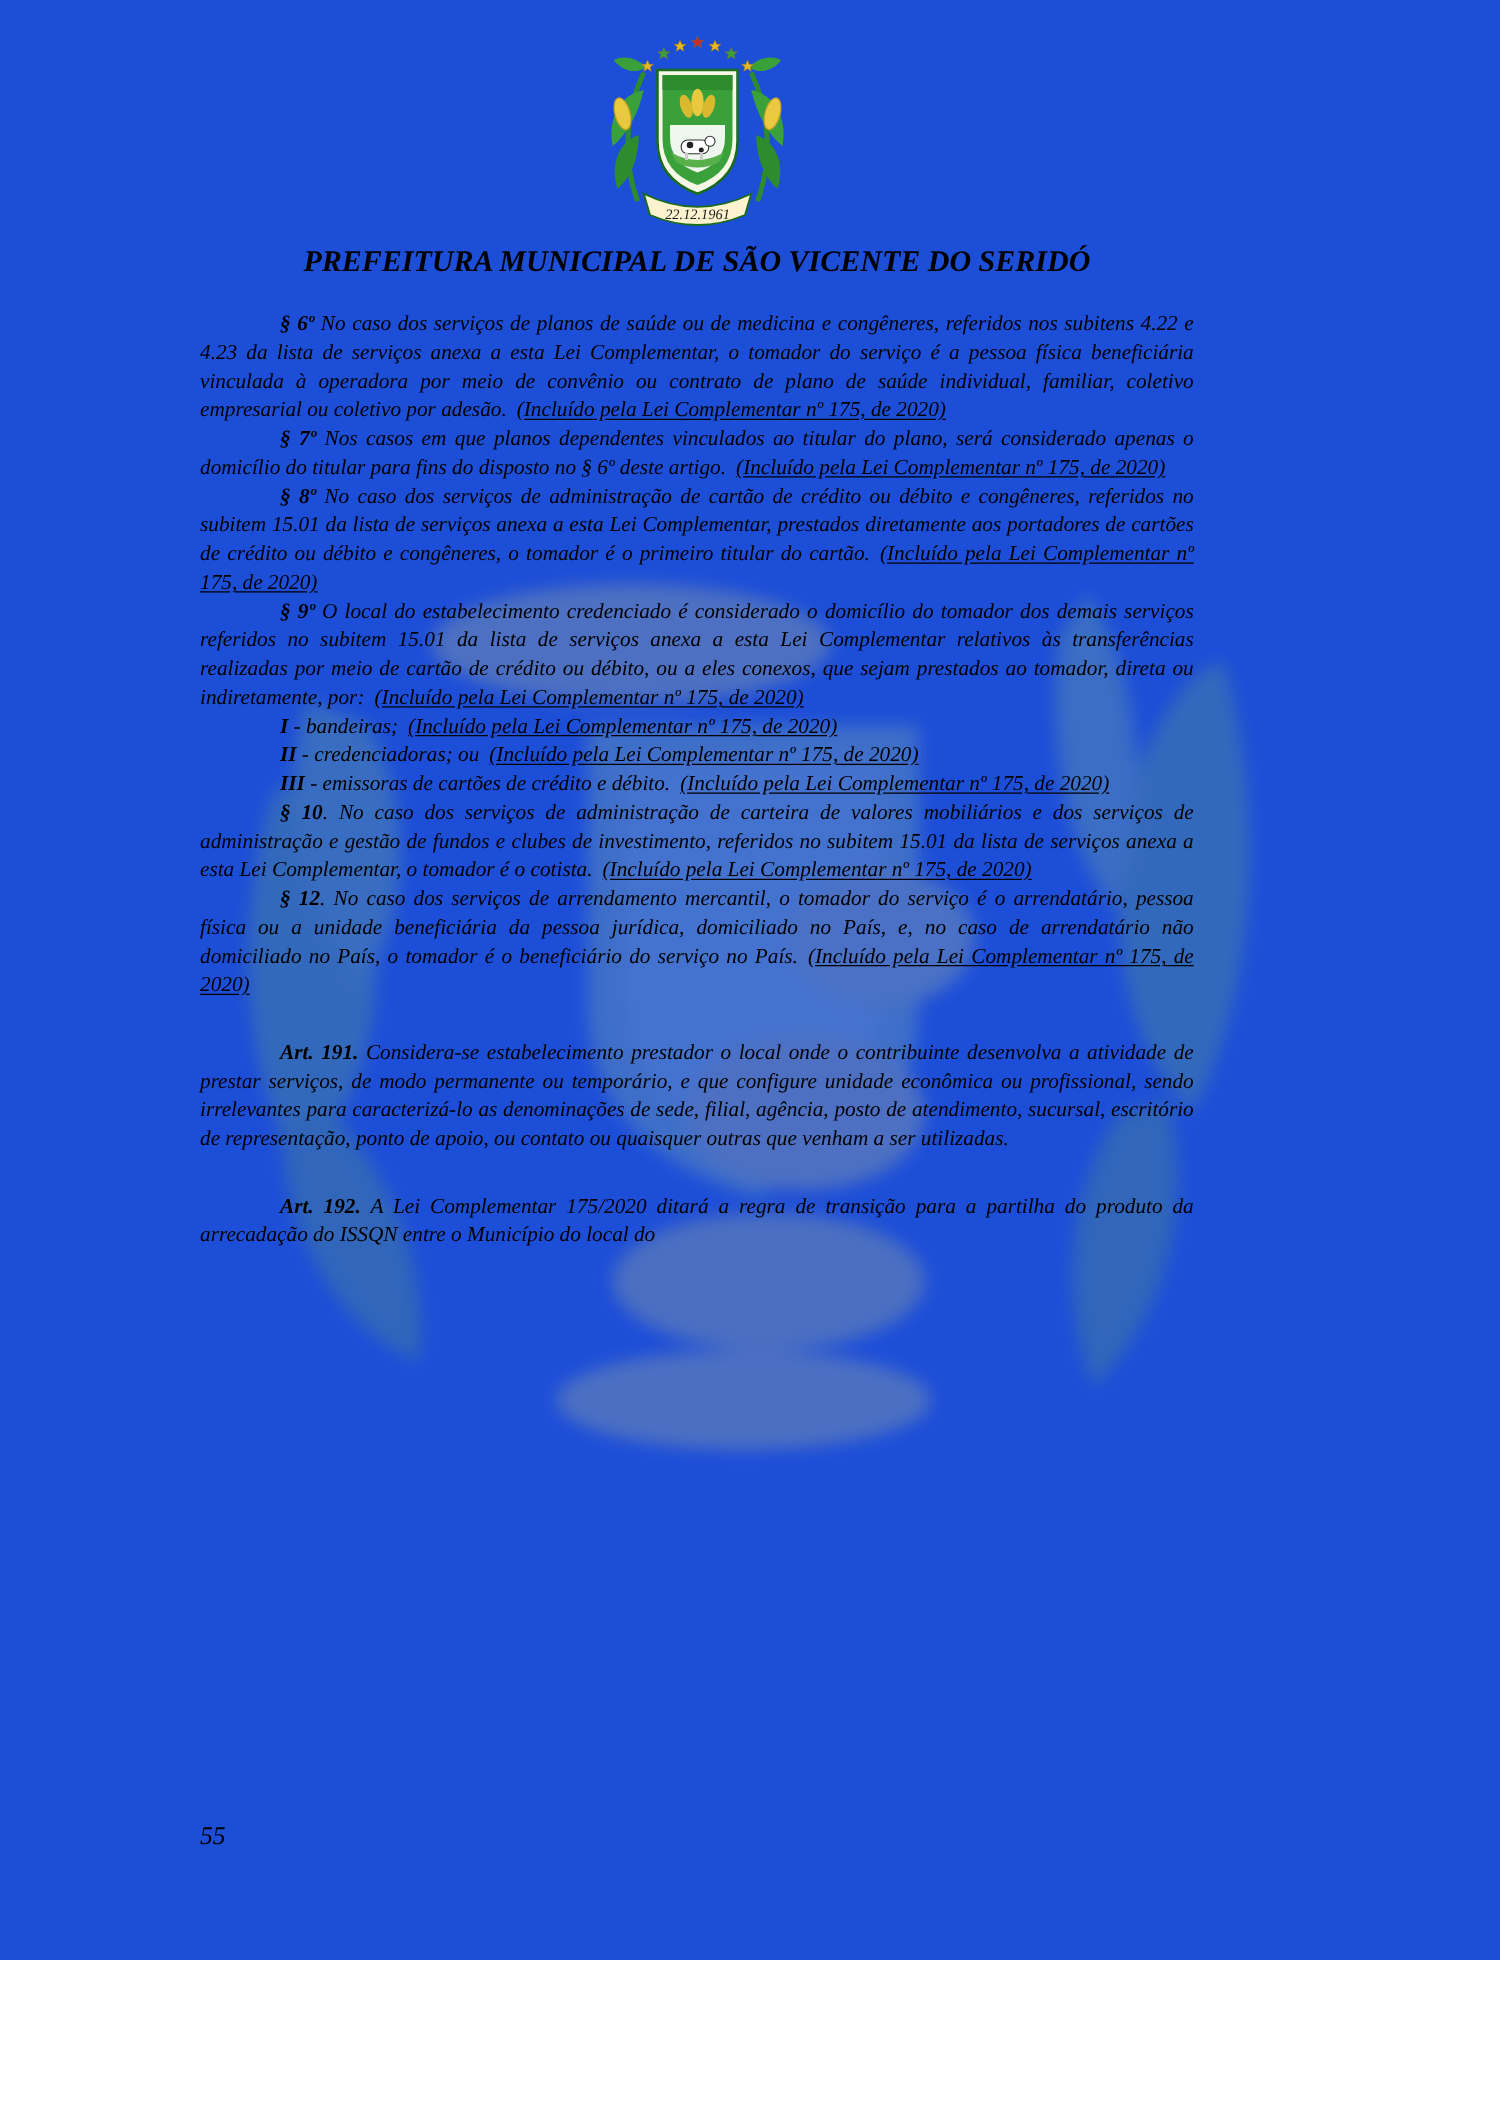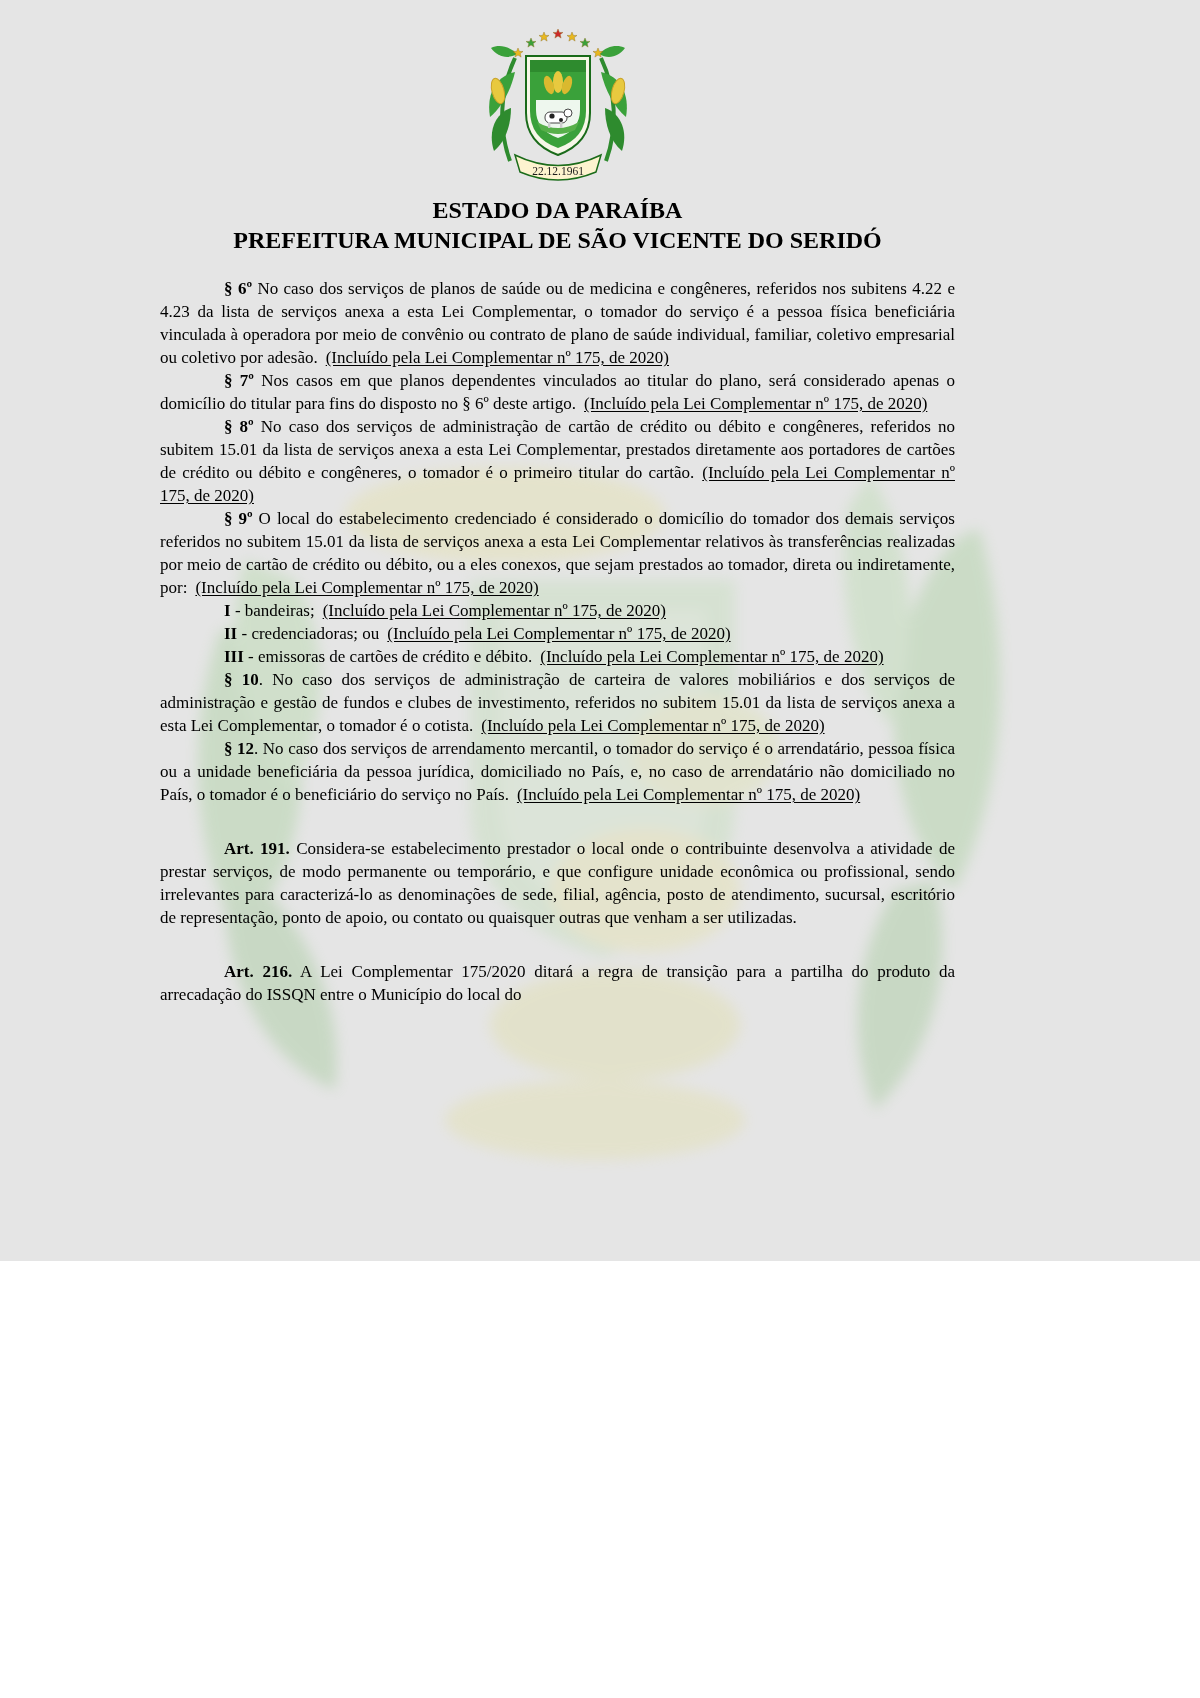--- a/index.html
+++ b/index.html
@@ -1,23 +1,24 @@
 <!DOCTYPE html>
 <html><head>
 <meta charset="utf-8">
 <style>
   html,body { margin:0; padding:0; background:#ffffff; }
   .page {
     position:relative;
     width:1200px;
-    height:1261px;
-    background:#e5e5e5;
+    height:1568px;
+    background:#1d4ed8;
     font-family:"Liberation Serif", serif;
     color:#000000;
     overflow:hidden;
+    font-style:italic;
   }
   .watermark {
     position:absolute;
     left:165px;
     top:420px;
     z-index:0;
     pointer-events:none;
   }
   .crest-wrap {
     position:relative;
@@ -149,21 +150,20 @@
       </g>
 
       <g>
         <path d="M42,127 q43,21 86,0 l-5,17 q-38,16 -76,0 Z" fill="#fdf3cf" stroke="#1a6b1a" stroke-width="1.5"></path>
         <text x="85" y="147" text-anchor="middle" font-size="11.5" font-family="Liberation Serif, serif" fill="#1b1b1b">22.12.1961</text>
       </g>
     </svg>
   </div>
 
   <div class="header">
-    <div>ESTADO DA PARAÍBA</div>
     <div>PREFEITURA MUNICIPAL DE SÃO VICENTE DO SERIDÓ</div>
   </div>
 
   <div class="content">
 
     <p class="para"><span class="lead">§ 6º</span><span> No caso dos serviços de planos de saúde ou de medicina e congêneres, referidos nos subitens 4.22 e 4.23 da lista de serviços anexa a esta Lei Complementar, o tomador do serviço é a pessoa física beneficiária vinculada à operadora por meio de convênio ou contrato de plano de saúde individual, familiar, coletivo empresarial ou coletivo por adesão.</span><span class="citation">(Incluído pela Lei Complementar nº 175, de 2020)</span></p>
 
     <p class="para"><span class="lead">§ 7º</span><span> Nos casos em que planos dependentes vinculados ao titular do plano, será considerado apenas o domicílio do titular para fins do disposto no § 6º deste artigo.</span><span class="citation">(Incluído pela Lei Complementar nº 175, de 2020)</span></p>
 
     <p class="para"><span class="lead">§ 8º</span><span> No caso dos serviços de administração de cartão de crédito ou débito e congêneres, referidos no subitem 15.01 da lista de serviços anexa a esta Lei Complementar, prestados diretamente aos portadores de cartões de crédito ou débito e congêneres, o tomador é o primeiro titular do cartão.</span><span class="citation">(Incluído pela Lei Complementar nº 175, de 2020)</span></p>
@@ -176,19 +176,19 @@
 
     <p class="para"><span class="lead">III</span><span> - emissoras de cartões de crédito e débito.</span><span class="citation">(Incluído pela Lei Complementar nº 175, de 2020)</span></p>
 
     <p class="para"><span class="lead">§ 10</span><span>. No caso dos serviços de administração de carteira de valores mobiliários e dos serviços de administração e gestão de fundos e clubes de investimento, referidos no subitem 15.01 da lista de serviços anexa a esta Lei Complementar, o tomador é o cotista.</span><span class="citation">(Incluído pela Lei Complementar nº 175, de 2020)</span></p>
 
 
     <p class="para"><span class="lead">§ 12</span><span>. No caso dos serviços de arrendamento mercantil, o tomador do serviço é o arrendatário, pessoa física ou a unidade beneficiária da pessoa jurídica, domiciliado no País, e, no caso de arrendatário não domiciliado no País, o tomador é o beneficiário do serviço no País.</span><span class="citation">(Incluído pela Lei Complementar nº 175, de 2020)</span></p>
 
     <p class="para spaced"><span class="lead">Art. 191.</span><span> Considera-se estabelecimento prestador o local onde o contribuinte desenvolva a atividade de prestar serviços, de modo permanente ou temporário, e que configure unidade econômica ou profissional, sendo irrelevantes para caracterizá-lo as denominações de sede, filial, agência, posto de atendimento, sucursal, escritório de representação, ponto de apoio, ou contato ou quaisquer outras que venham a ser utilizadas.</span></p>
 
-    <p class="para spaced"><span class="lead">Art. 216.</span><span> A Lei Complementar 175/2020 ditará a regra de transição para a partilha do produto da arrecadação do ISSQN entre o Município do local do</span></p>
+    <p class="para spaced"><span class="lead">Art. 192.</span><span> A Lei Complementar 175/2020 ditará a regra de transição para a partilha do produto da arrecadação do ISSQN entre o Município do local do</span></p>
 
   </div>
 
   <div class="page-number">55</div>
 
 </div>
 
 </body></html>

